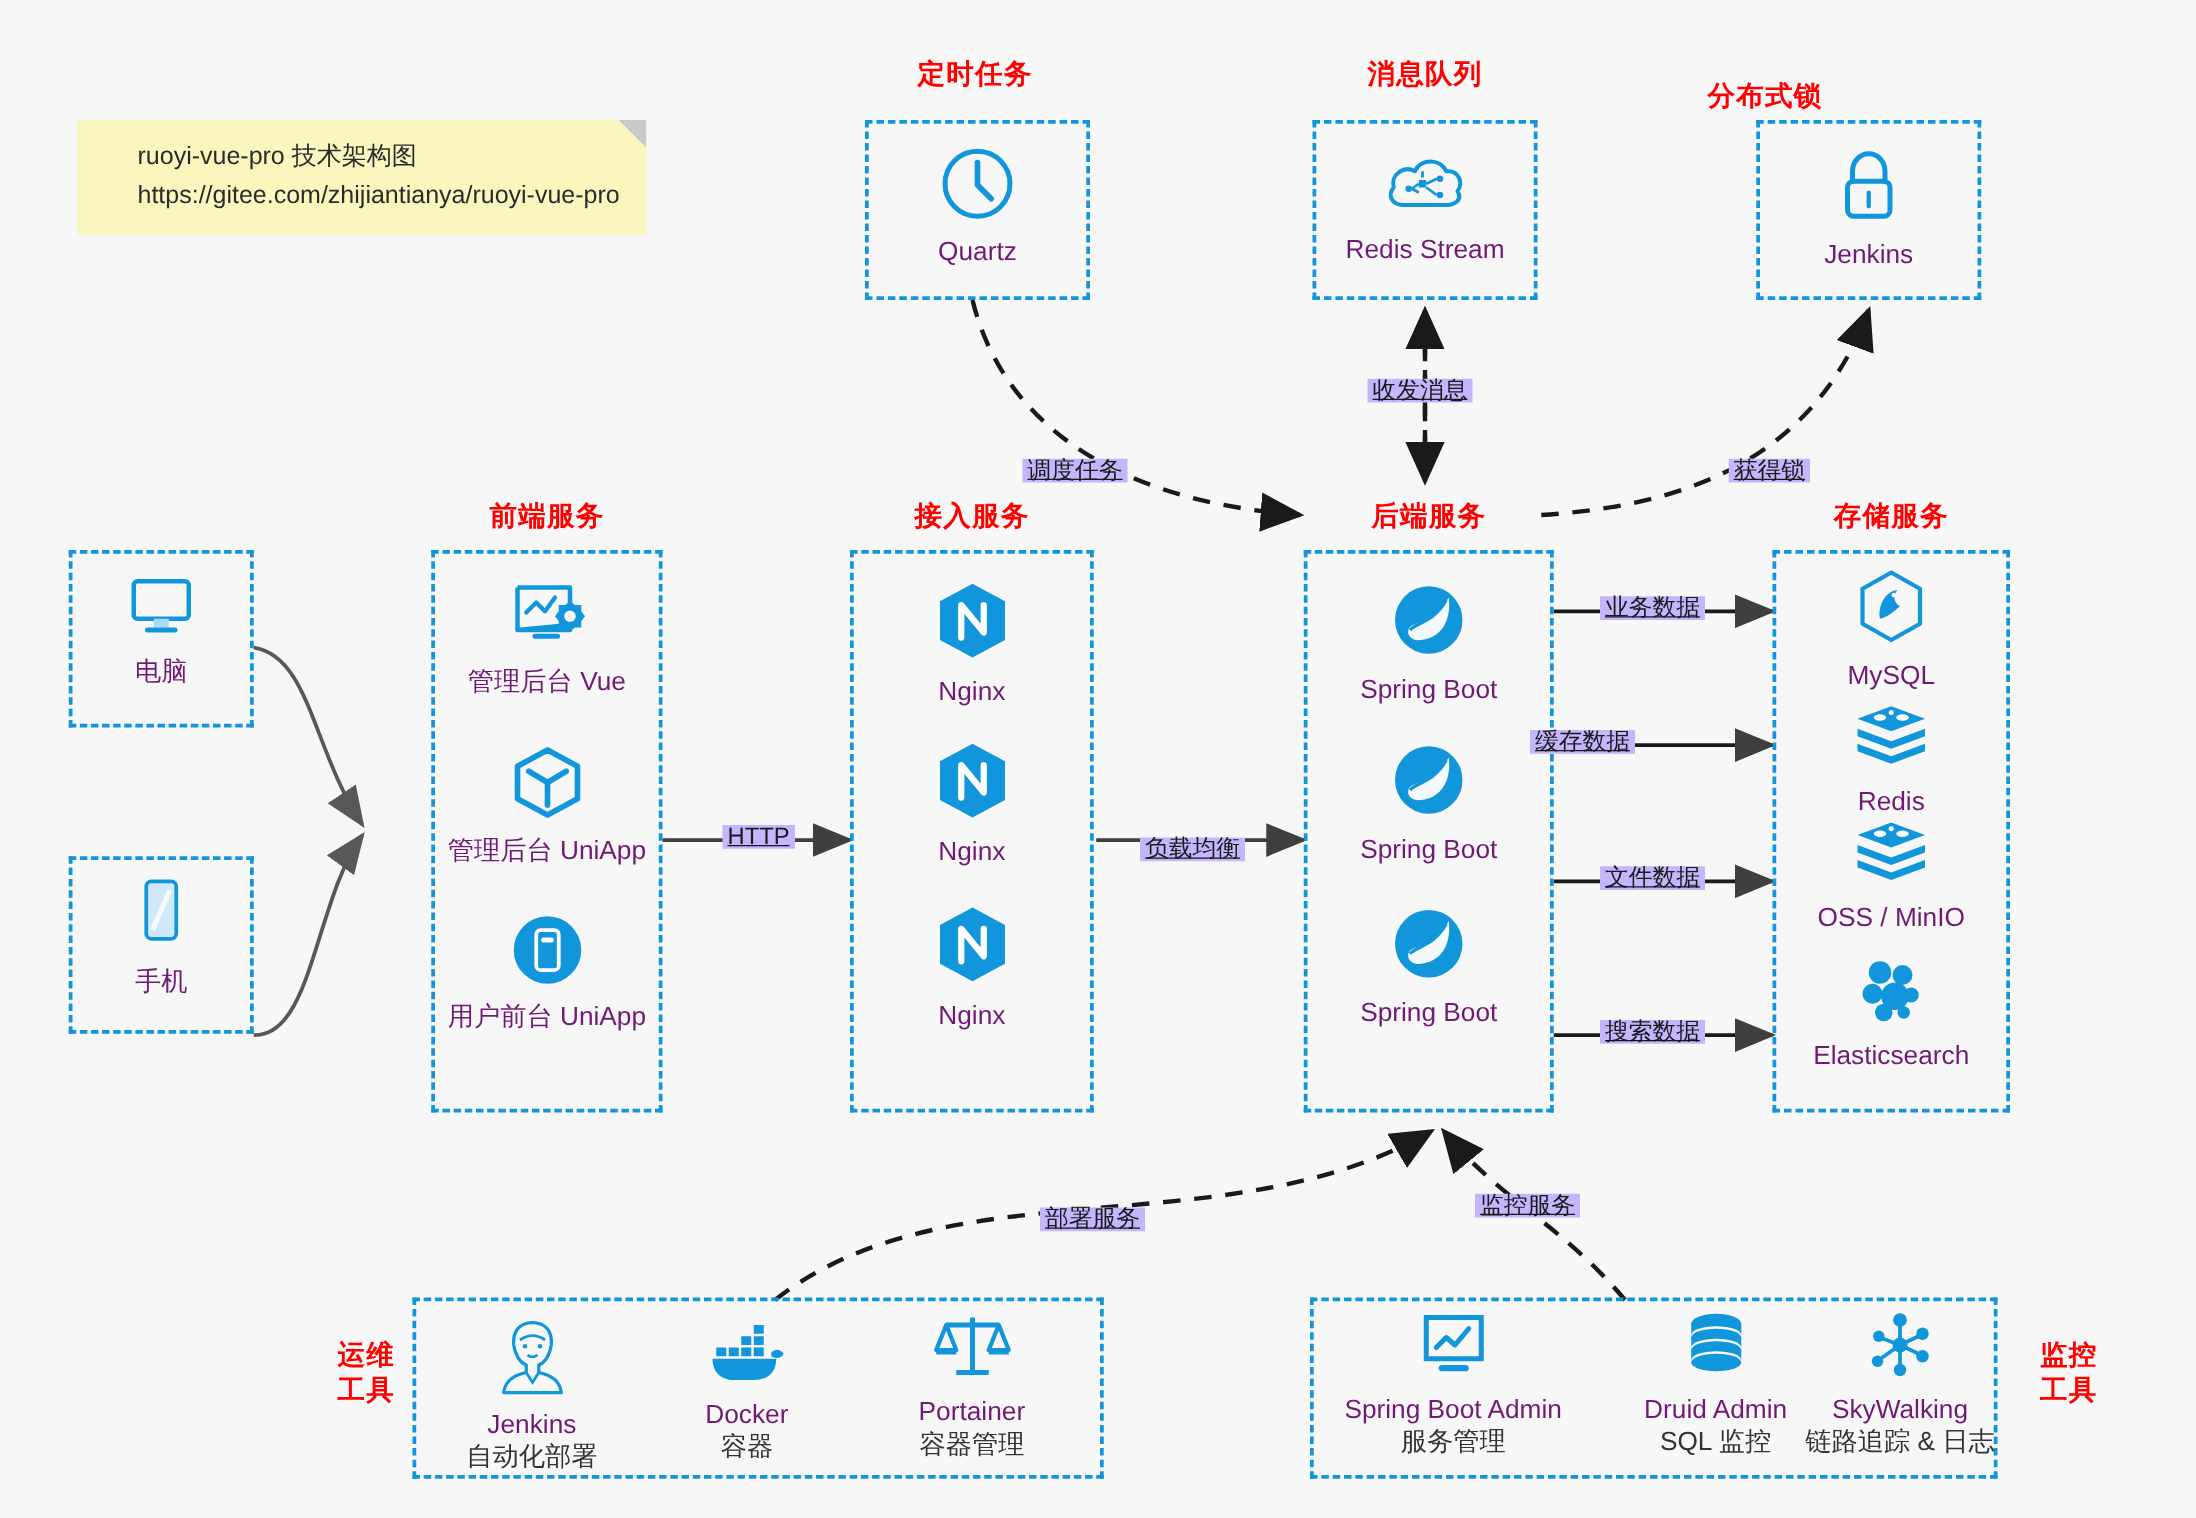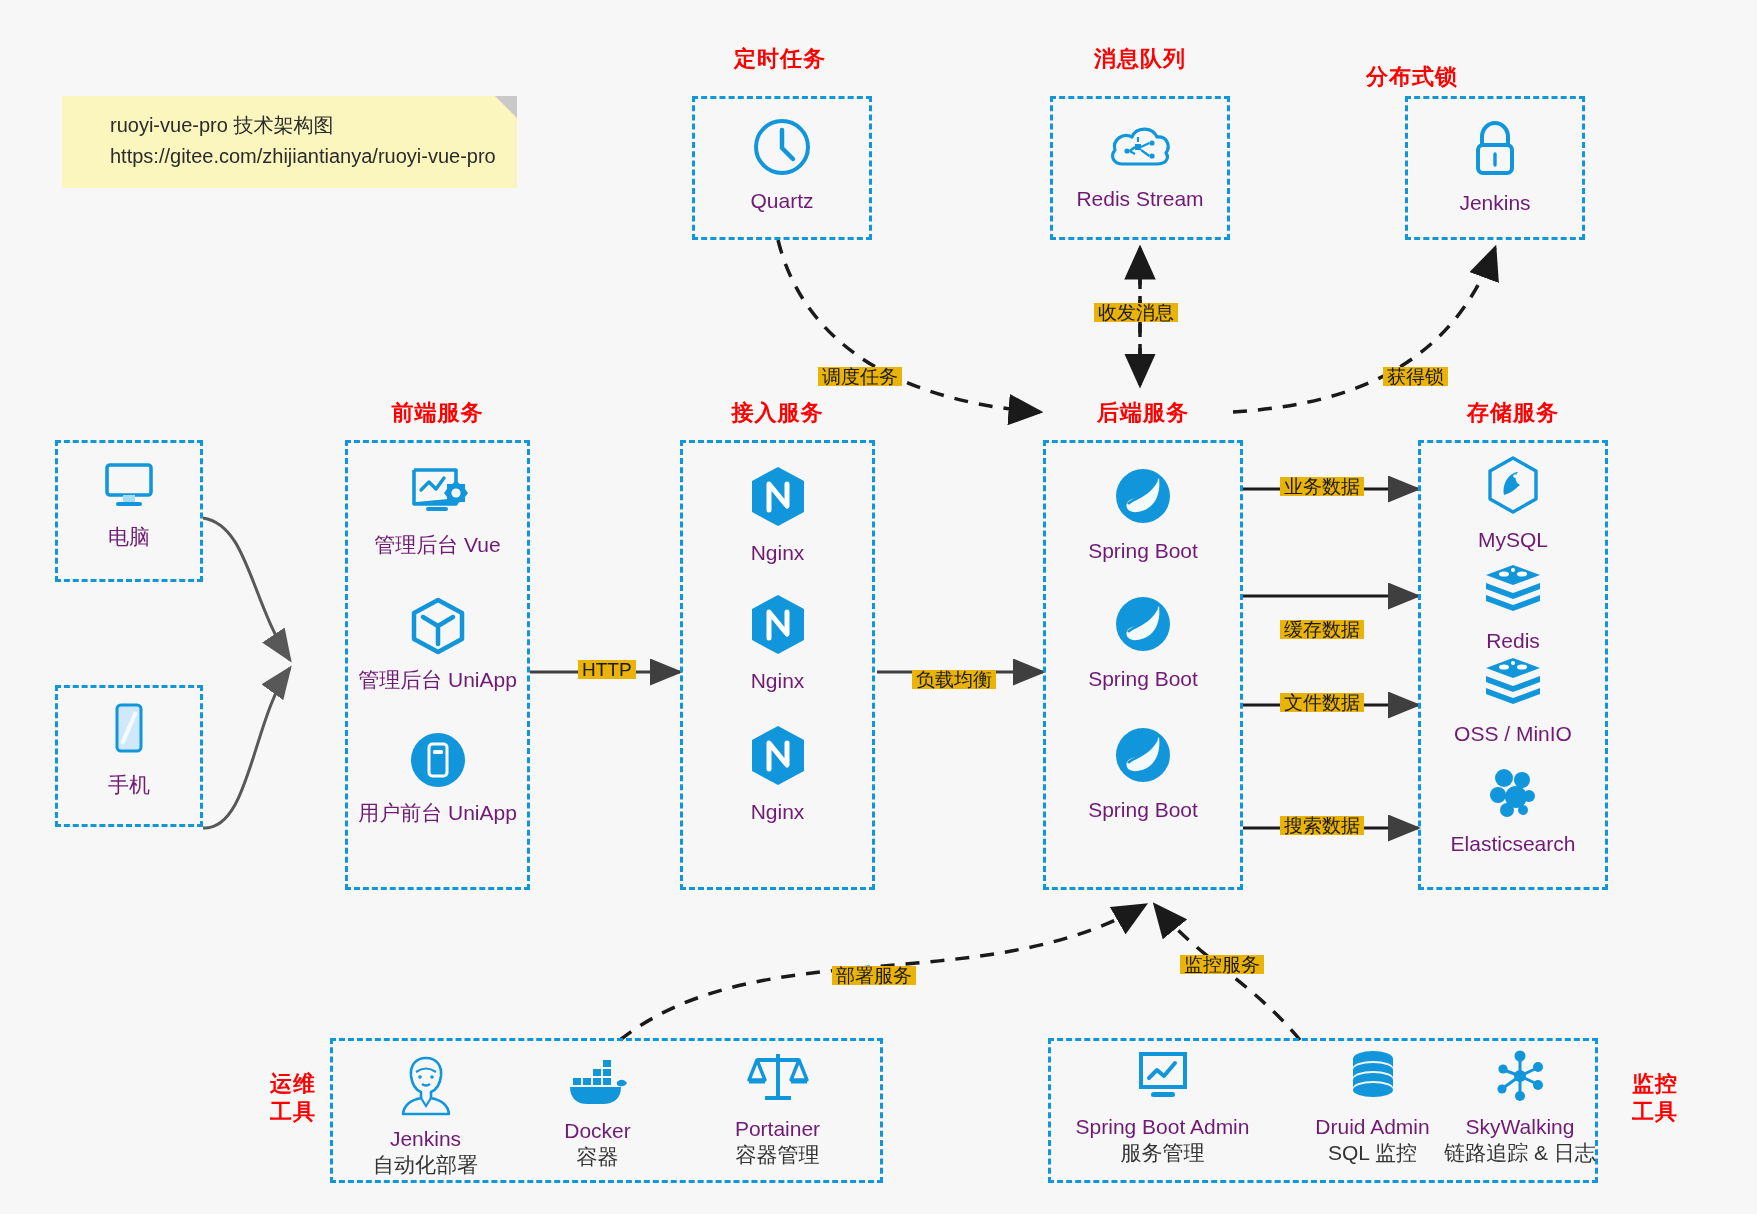--- a/index.html
+++ b/index.html
@@ -55,24 +55,25 @@
     color: #333333;
     white-space: nowrap;
     line-height: 1.22;
   }
 
   
   .elabel {
     position: absolute;
     font-size: 19px;
     color: #1a1a1a;
-    background: #eab308;
+    background: #c4b5fd;
     padding: 0 4px;
     white-space: nowrap;
     line-height: 1;
+    text-decoration: underline;
   }
 
   
   .note {
     position: absolute;
     background: #faf6bd;
     padding: 14px 18px 16px 18px;
     font-size: 20px;
     color: #2b2b2b;
     line-height: 1.55;
@@ -484,19 +485,19 @@
     <span class="lbl">SkyWalking</span>
     <span class="lbl2">链路追踪 &amp; 日志</span>
   </div>
 
   <div class="elabel" style="left:578px; top:660px;">HTTP</div>
   <div class="elabel" style="left:912px; top:660px;margin-top:10px;">负载均衡</div>
   <div class="elabel" style="left:818px; top:367px;">调度任务</div>
   <div class="elabel" style="left:1094px; top:303px;">收发消息</div>
   <div class="elabel" style="left:1383px; top:367px;">获得锁</div>
   <div class="elabel" style="left:1280px; top:477px;">业务数据</div>
-  <div class="elabel" style="left:1280px; top:584px;margin-top:36px;">缓存数据</div>
+  <div class="elabel" style="left:1224px; top:584px;">缓存数据</div>
   <div class="elabel" style="left:1280px; top:693px;">文件数据</div>
   <div class="elabel" style="left:1280px; top:816px;">搜索数据</div>
   <div class="elabel" style="left:832px; top:966px;">部署服务</div>
   <div class="elabel" style="left:1180px; top:955px;">监控服务</div>
 
 </div>
 
 </body></html>

